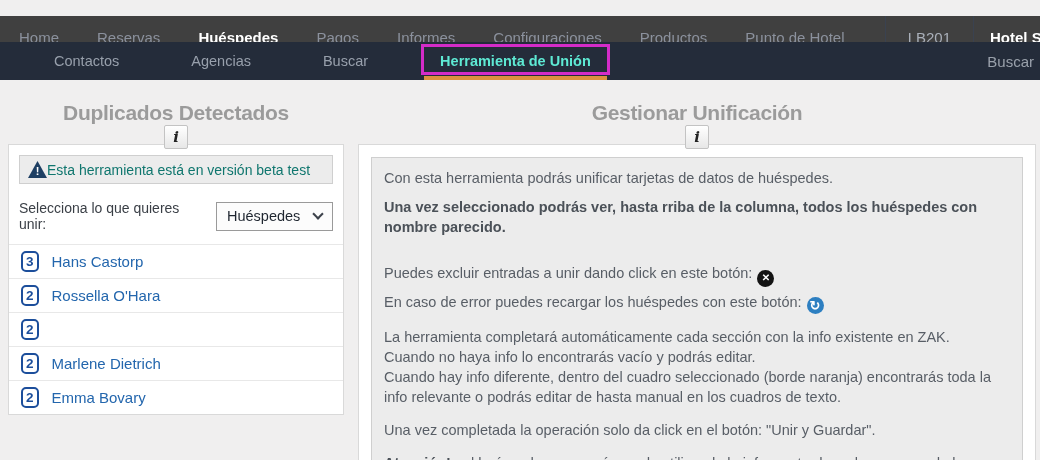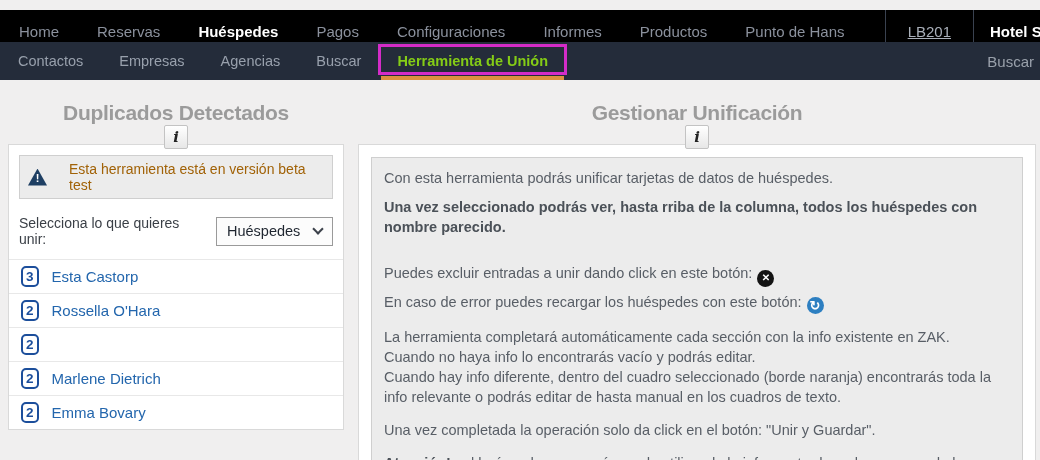--- a/index.html
+++ b/index.html
@@ -1,38 +1,38 @@
 <!DOCTYPE html>
 <html><head>
 <meta charset="utf-8">
 <style>
   * { margin:0; padding:0; box-sizing:border-box; }
   html,body { width:1040px; height:460px; overflow:hidden; }
   body { font-family:"Liberation Sans", sans-serif; background:#f0efef; position:relative; }
 
   
-  .topbar { position:absolute; top:10px; left:0; width:1040px; height:42px; background:#000000;
+  .topbar { position:absolute; top:16px; left:0; width:1040px; height:42px; background:#404040;
             display:flex; align-items:stretch; }
   .topbar .nav-item { display:flex; align-items:center; padding:0 19px; color:#8b919d;
             font-size:15px; cursor:pointer; position:relative; white-space:nowrap; }
   .topbar .nav-item.active { color:#ffffff; font-weight:bold; }
   .topbar .nav-item.active::after { content:""; position:absolute; left:9px; right:9px;
             bottom:0; height:4px; background:#dd9140; }
   .top-right { margin-left:auto; display:flex; align-items:stretch; }
   .prop-code { display:flex; align-items:center; padding:0 22px; color:#a9afb9; font-size:15px;
             border-left:1px solid #3a4250; border-right:1px solid #3a4250; white-space:nowrap;text-decoration:underline; }
   .prop-name { display:flex; align-items:center; padding-left:16px; color:#ffffff; font-weight:bold;
             font-size:15px; white-space:nowrap; overflow:hidden; width:66px; }
 
   
   .subbar { position:absolute; top:42px; left:0; width:1040px; height:38px; background:#242c3a;
             display:flex; align-items:stretch; }
   .subbar .nav-item { display:flex; align-items:center; padding:0 18px; color:#98a0ac;
-            font-size:14.5px; cursor:pointer; position:relative; white-space:nowrap; }
-  .subbar .nav-item.active { color:#84cc16; font-weight:bold; }
+            font-size:14.5px; cursor:pointer; position:relative; white-space:nowrap;margin-left:36px; }
+  .subbar .nav-item.active { color:#5eead4; font-weight:bold; }
   .hl-box { position:absolute; left:-1px; right:-1px; top:2px; bottom:5px;
             border:3px solid #d42cc8; pointer-events:none; }
   .subbar .nav-item.active::after { content:""; position:absolute; left:2px; right:2px;
             bottom:0; height:4px; background:#dd9140; }
   .subbar-search { margin-left:auto; display:flex; align-items:center; padding-right:6px;
             color:#9aa1ab; font-size:15px; }
 
   
   .content { position:absolute; top:80px; left:0; width:1040px; height:380px; background:#f0efef; }
   .left-col  { position:absolute; left:8px;  top:21px; width:336px; }
@@ -43,22 +43,22 @@
   .info-btn { width:24px; height:24px; background:linear-gradient(#ffffff,#e7e7e7);
             border:1px solid #c3c3c3; border-radius:2px; display:flex; align-items:center;
             justify-content:center; cursor:pointer; flex:0 0 auto; }
   .info-btn span { font-family:"DejaVu Serif", serif; font-style:italic; font-weight:bold;
             font-size:15px; color:#222222; }
 
   .card { background:#ffffff; border:1px solid #d9d9d9; margin-top:16px; }
 
   
   .warn-box { margin:10px 10px 6px 10px; background:#ececec; border:1px solid #cfcfcf;
-            padding:5px 8px; display:flex; align-items:center; gap:22px;
-            color:#a16207; font-size:14px; }
+            padding:5px 8px; display:flex; align-items:center; gap:0;
+            color:#0f766e; font-size:14px; }
   .warn-tri { width:19px; height:17px; background:#1e3f63;
             clip-path:polygon(50% 0, 100% 100%, 0 100%); position:relative; flex:0 0 auto; }
   .warn-tri::after { content:"!"; position:absolute; left:50%; top:58%;
             transform:translate(-50%,-50%); color:#ffffff; font-size:11px; font-weight:bold; }
   .select-row { display:flex; align-items:center; gap:10px; padding:10px 10px 12px 10px;
             color:#3a3f46; font-size:14px;justify-content:flex-end; }
   .select-box { min-width:117px; height:29px; border:1px solid #9a9a9a; background:#fcfcfc;
             display:flex; align-items:center; justify-content:space-between; gap:12px;
             padding:0 10px; color:#1f2630; font-size:14.5px; cursor:pointer; }
   .chev { width:8px; height:8px; border-right:2.5px solid #3c424b; border-bottom:2.5px solid #3c424b;
@@ -86,33 +86,32 @@
   .icon-reload { background:#2d7fc1; font-size:13px; }
 </style>
 </head>
 <body>
 
 <div class="topbar">
   <div class="nav-item">Home</div>
   <div class="nav-item">Reservas</div>
   <div class="nav-item active">Huéspedes</div>
   <div class="nav-item">Pagos</div>
+  <div class="nav-item">Informes</div>
   <div class="nav-item">Configuraciones</div>
-  <div class="nav-item">Informes</div>
   <div class="nav-item">Productos</div>
-  <div class="nav-item">Punto de Hans</div>
+  <div class="nav-item">Punto de Hotel</div>
   <div class="top-right">
     <div class="prop-code">LB201</div>
     <div class="prop-name">Hotel Sn</div>
   </div>
 </div>
 
 <div class="subbar">
   <div class="nav-item">Contactos</div>
-  <div class="nav-item">Empresas</div>
   <div class="nav-item">Agencias</div>
   <div class="nav-item">Buscar</div>
   <div class="nav-item active">
     <span>Herramienta de Unión</span>
     <span class="hl-box"></span>
   </div>
   <div class="subbar-search">Buscar</div>
 </div>
 
 <div class="content">
@@ -134,21 +133,21 @@
       <div class="select-row">
         <span>Selecciona lo que quieres unir:</span>
         <div class="select-box">
           <span>Huéspedes</span>
           <span class="chev"></span>
         </div>
       </div>
 
       <div class="dup-row">
         <span class="count-badge">3</span>
-        <span class="dup-name">Esta Castorp</span>
+        <span class="dup-name">Hans Castorp</span>
       </div>
       <div class="dup-row">
         <span class="count-badge">2</span>
         <span class="dup-name">Rossella O'Hara</span>
       </div>
       <div class="dup-row">
         <span class="count-badge">2</span>
       </div>
       <div class="dup-row">
         <span class="count-badge">2</span>

